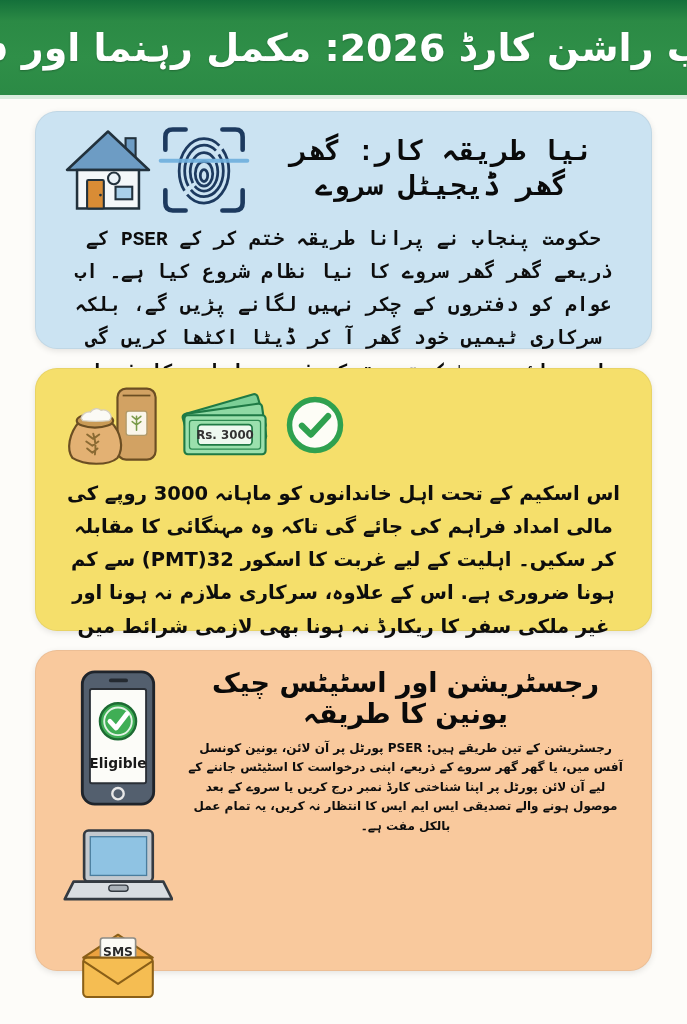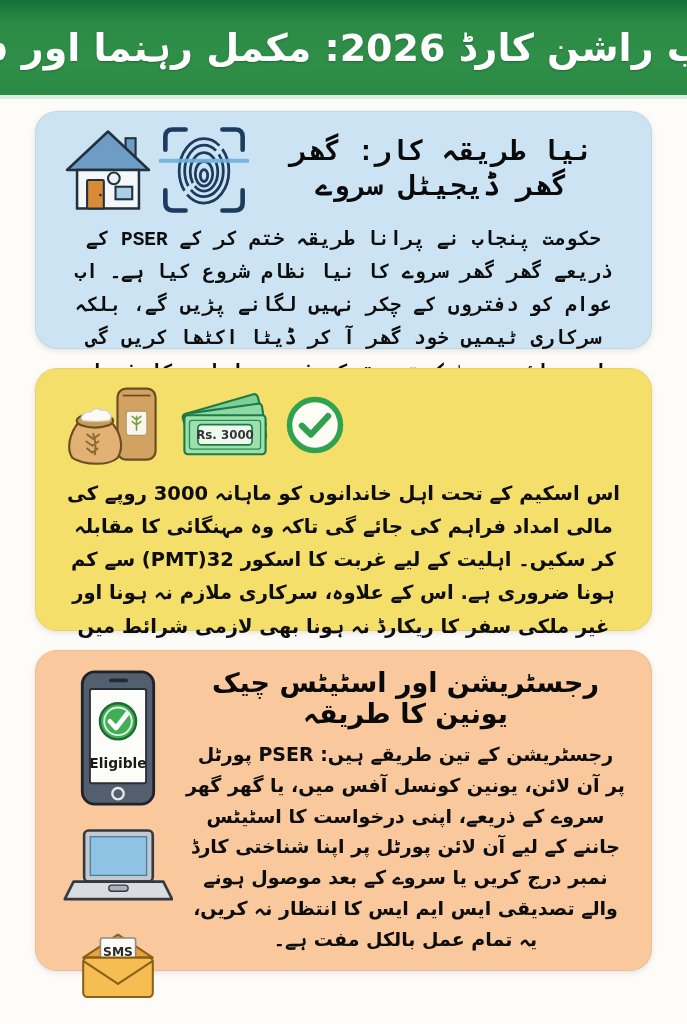--- a/index.html
+++ b/index.html
@@ -44,21 +44,21 @@
   .reg-icons{
     flex:0 0 112px;display:flex;flex-direction:column;align-items:center;
     gap:20px;padding-top:6px;
   }
   .reg-content{flex:1;min-width:0;}
   .reg-content h2{
     margin:4px 0 0;text-align:center;font-size:27px;font-weight:bold;color:#0a0a0a;
   }
   .reg-content p{
     margin:10px 0 0;text-align:center;
-    font-size:19px;font-weight:bold;color:#0d0d0d;line-height:1.62;
+    font-size:12px;font-weight:bold;color:#0d0d0d;line-height:1.62;
   }
   svg{display:block;}
   svg text{font-family:"DejaVu Sans",sans-serif;}
 </style>
 </head>
 <body>
 
 <header class="banner">
   <h1 dir="rtl">پنجاب راشن کارڈ 2026: مکمل رہنما اور فوائد</h1>
 </header>

